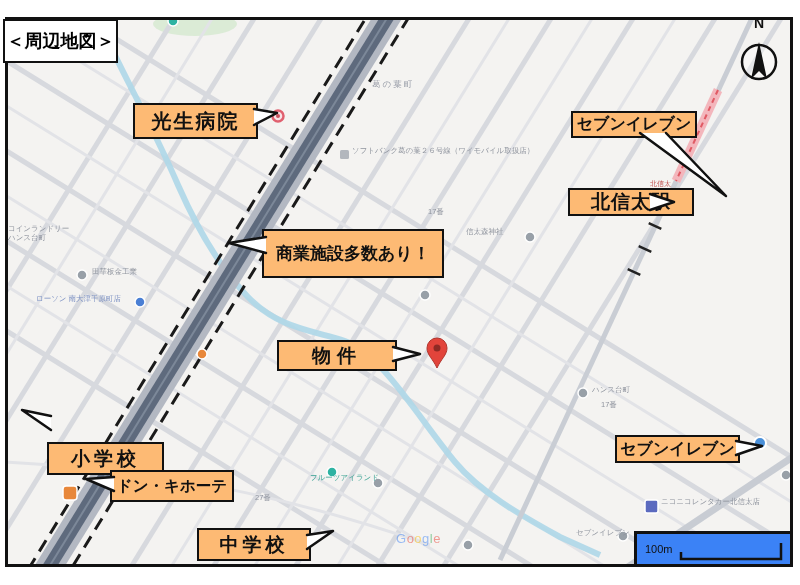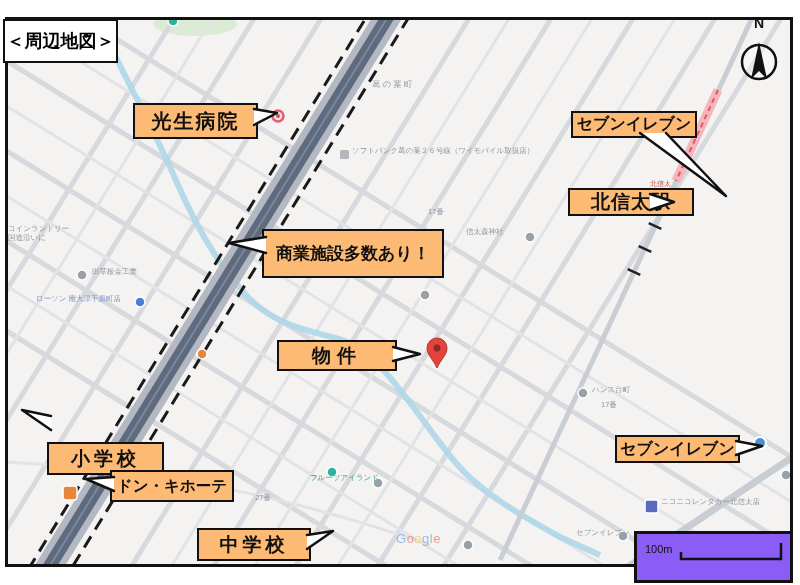--- a/index.html
+++ b/index.html
@@ -19,21 +19,21 @@
   .g1{color:#4285F4}.g2{color:#EA4335}.g3{color:#FBBC05}.g4{color:#4285F4}.g5{color:#34A853}.g6{color:#EA4335}
   .callout{position:absolute;background:#fdba74;border:2px solid #111;box-sizing:border-box;
            display:flex;align-items:center;justify-content:center;z-index:4;
            font-weight:bold;color:#111;text-align:center;}
   .pointer-svg{position:absolute;left:0;top:0;width:800px;height:585px;z-index:5;pointer-events:none;}
   .title-box{position:absolute;left:3px;top:19px;width:115px;height:44px;background:#fff;
              border:2px solid #111;box-sizing:border-box;display:flex;align-items:center;
              justify-content:center;font-size:18px;font-weight:bold;z-index:6;}
   .compass{position:absolute;left:733px;top:17px;width:52px;height:72px;z-index:6;text-align:center;}
   .compass .n{font-size:14px;font-weight:bold;color:#111;line-height:13px;}
-  .scalebox{position:absolute;left:634px;top:531px;width:159px;height:52px;background:#8b5cf6;
+  .scalebox{position:absolute;left:634px;top:531px;width:159px;height:36px;background:#3b82f6;
             border:3px solid #111;box-sizing:border-box;z-index:6;}
   .scalebox .lbl{position:absolute;left:8px;top:9px;font-size:11px;color:#111;}
   .route-line{line-height:23px;font-size:17px;}
 </style>
 </head>
 <body>
 
 <svg class="map-svg" viewBox="5 17 788 550">
   <rect x="5" y="17" width="788" height="550" fill="#f4f3f1"></rect>
   <ellipse cx="195" cy="24" rx="42" ry="12" fill="#d4e9cf" opacity=".8"></ellipse>
@@ -117,21 +117,21 @@
       <circle cx="437" cy="348" r="3.5" fill="#8e2a24"></circle>
     </g>
   </g>
 </svg>
 
 <div class="poi big" style="left:372px;top:80px;text-align:center;">葛の葉町</div>
 <div class="poi" style="left:352px;top:147px;">ソフトバンク葛の葉２６号線（ワイモバイル取扱店）</div>
 <div class="poi" style="left:466px;top:228px;">信太森神社</div>
 <div class="poi red" style="left:650px;top:180px;">北信太</div>
 <div class="poi" style="left:8px;top:225px;">コインランドリー
-国道沿いに</div>
+ハンス台町</div>
 <div class="poi" style="left:92px;top:268px;">田華板金工業</div>
 <div class="poi blue" style="left:36px;top:295px;text-align:right;">ローソン 南大津千原町店</div>
 <div class="poi" style="left:592px;top:386px;">ハンス台町</div>
 <div class="poi" style="left:601px;top:401px;">17番</div>
 <div class="poi" style="left:428px;top:208px;">17番</div>
 <div class="poi" style="left:255px;top:494px;">27番</div>
 <div class="poi teal" style="left:310px;top:474px;">フルーツアイランド</div>
 <div class="poi" style="left:661px;top:498px;">ニコニコレンタカー北信太店</div>
 <div class="poi" style="left:576px;top:529px;">セブンイレブン</div>
 <div class="google"><span class="g1">G</span><span class="g2">o</span><span class="g3">o</span><span class="g4">g</span><span class="g5">l</span><span class="g6">e</span></div>

